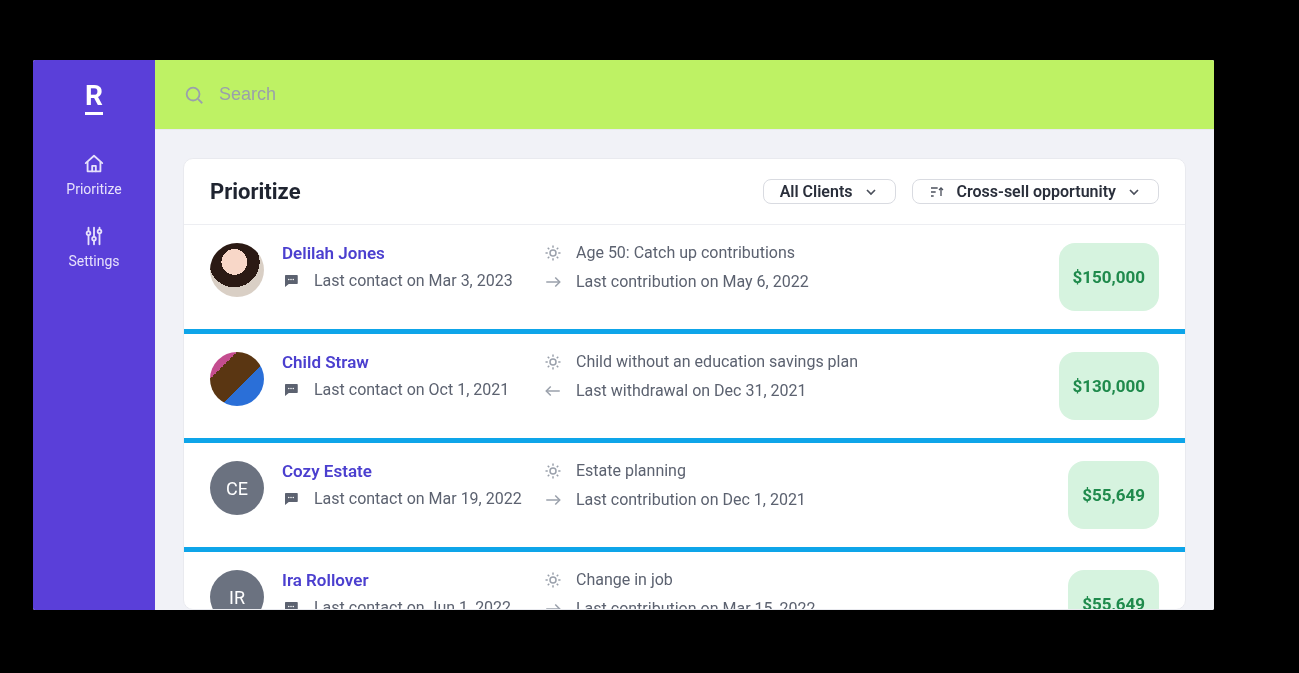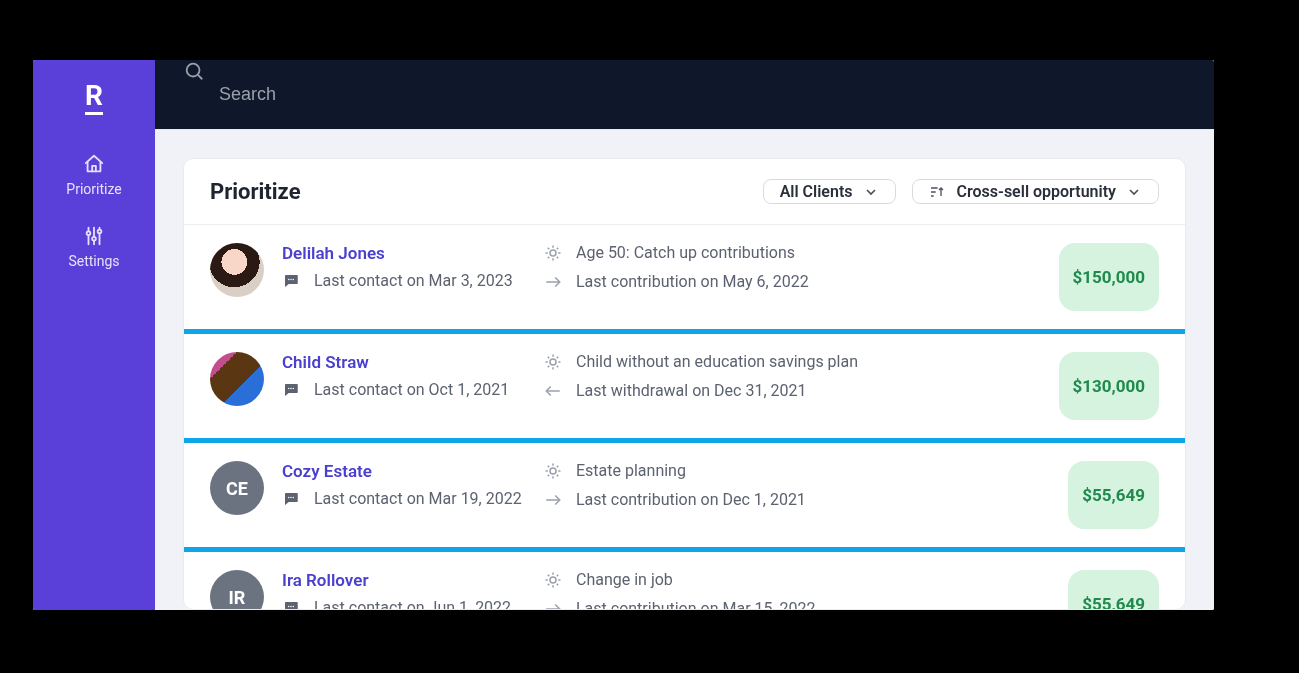--- a/index.html
+++ b/index.html
@@ -49,24 +49,25 @@
     cursor: pointer;
   }
   .nav-item svg { width: 22px; height: 22px; stroke: #e6e1fb; margin-bottom: 6px; }
   .main {
     flex: 1;
     display: flex;
     flex-direction: column;
     background: #f1f2f7;
   }
   .searchbar {
-    background: #0f172a;
+    background: #bef264;
     height: 70px;
     border-bottom: 1px solid #e9eaef;
     display: flex;
+    align-items: center;
     padding: 0 28px;
   }
   .searchbar svg { width: 22px; height: 22px; stroke: #9aa0ab; margin-right: 14px; }
   .search-input {
     border: none;
     outline: none;
     font-size: 18px;
     color: #6a6f7b;
     flex: 1;
     background: transparent;
@@ -110,21 +111,21 @@
     align-items: flex-start;
     padding: 18px 26px;
     border-bottom: 5px solid #0ea5e9;
   }
   .avatar {
     width: 54px; height: 54px; border-radius: 50%;
     flex-shrink: 0;
     margin-right: 18px;
     background: #6b7280;
     display: flex; align-items: center; justify-content: center;
-    color: #fff; font-size: 18px; font-weight: 700;
+    color: #fff; font-size: 18px; font-weight: 400;
     overflow: hidden;
   }
   .avatar.photo1 { background: radial-gradient(circle at 45% 35%, #f8d7c8 0 28%, #2b1a14 28% 55%, #d9cfc5 55% 100%); }
   .avatar.photo2 { background: linear-gradient(135deg, #c44d8f 0 25%, #5a3612 25% 60%, #2a6fd8 60% 100%); }
   .col-left { width: 262px; flex-shrink: 0; }
   .client-name { color: #4b3fcf; font-size: 17px; font-weight: 600; margin-bottom: 8px; cursor: pointer; }
   .meta-line { display: flex; align-items: center; gap: 14px; color: #5c6270; font-size: 16px; }
   .meta-line svg { width: 18px; height: 18px; flex-shrink: 0; }
   .col-mid { flex: 1; display: flex; flex-direction: column; gap: 10px; }
   .amount-badge {

